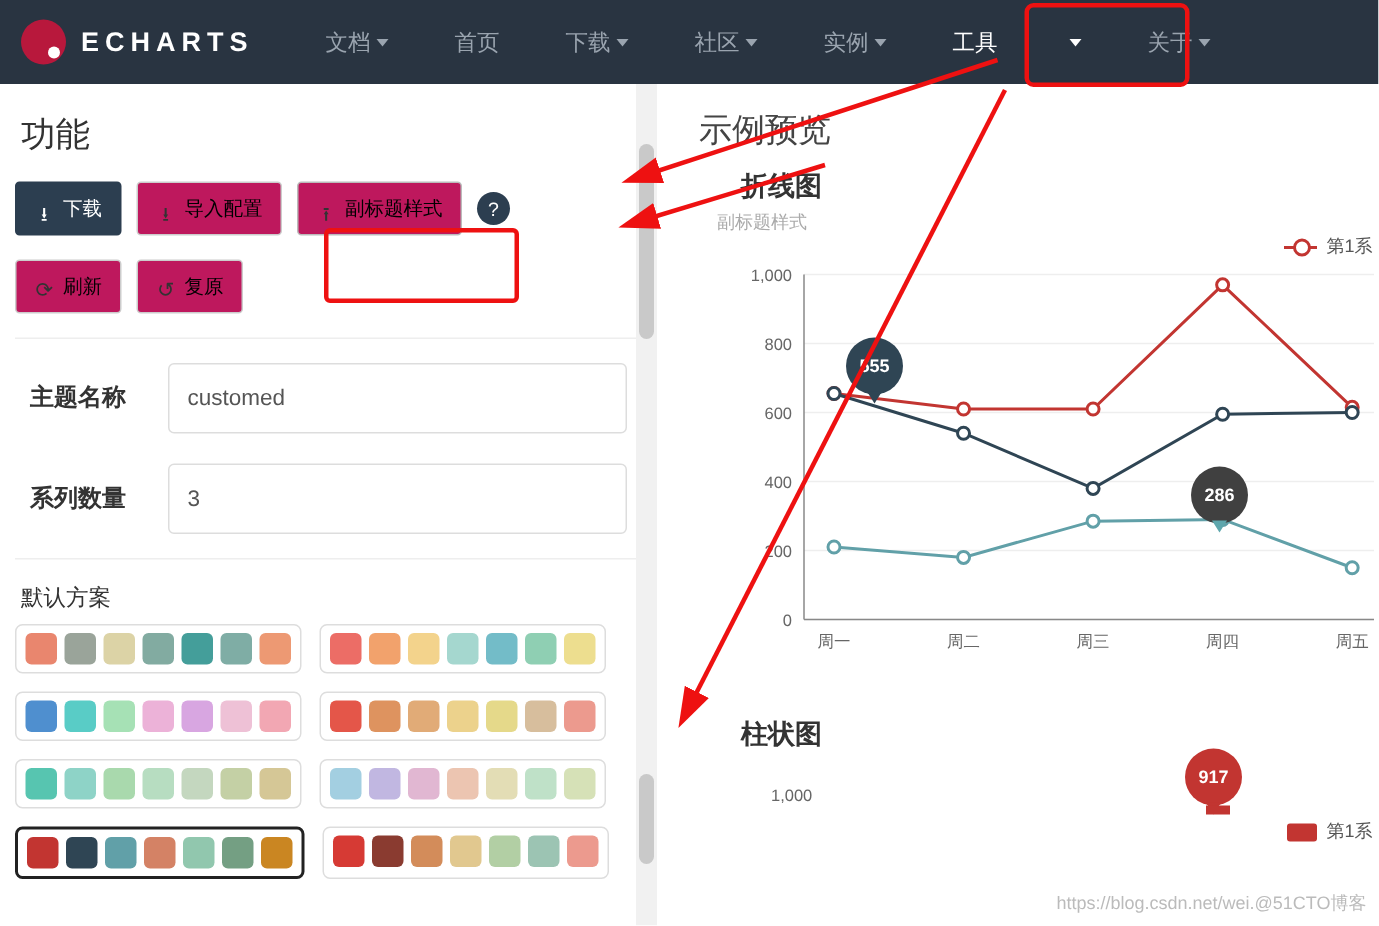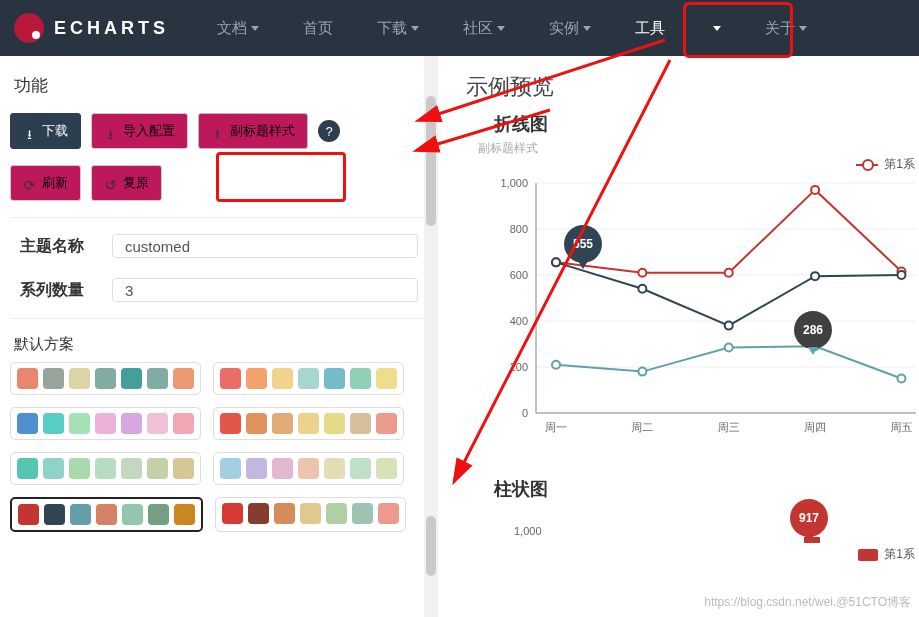--- a/index.html
+++ b/index.html
@@ -17,29 +17,29 @@
   .redbox-nav { position: absolute; border: 3px solid #e11; border-radius: 6px; pointer-events: none; }
 
   
   .body { display: flex; height: calc(100% - 56px); }
   .left { width: 438px; padding: 12px 0 0 0; position: relative; }
   .scrollgutter { position: absolute; right: 0; top: 0; bottom: 0; width: 14px; background: #f1f1f1; }
   .scrollthumb { position: absolute; right: 2px; top: 40px; width: 10px; height: 130px; background: #c9c9c9; border-radius: 5px; }
   .scrollthumb2 { position: absolute; right: 2px; top: 460px; width: 10px; height: 60px; background: #c9c9c9; border-radius: 5px; }
   .right { flex: 1; padding: 16px 0 0 28px; position: relative; overflow: hidden; }
 
-  .section-title { font-size: 17px; color: #333; padding: 6px 14px 10px; }
+  .section-title { font-size: 23px; color: #333; padding: 6px 14px 10px; }
   .toolbar { display: flex; gap: 10px; align-items: center; padding: 6px 10px 10px; }
   .btn { font-size: 13px; padding: 8px 12px; border-radius: 3px; border: 1px solid #ccc; background: #be185d; display: inline-flex; align-items: center; gap: 6px; cursor: pointer; }
   .btn-primary { background: #2c3e50; border-color: #2c3e50; color: #fff; }
   .round-q { width: 22px; height: 22px; border-radius: 50%; background: #2c3e50; color: #fff; font-size: 13px; display: flex; align-items: center; justify-content: center; }
   .hr { border-top: 1px solid #eee; margin: 6px 10px; }
   .formrow { display: flex; align-items: center; gap: 14px; padding: 10px 20px; }
   .formrow label { width: 78px; color: #333; font-size: 16px; font-weight: 600; }
-  .formrow input { flex: 1; height: 24px; border: 1px solid #ddd; border-radius: 4px; padding: 0 12px; font-size: 15px; color: #555; }
+  .formrow input { flex: 1; height: 47px; border: 1px solid #ddd; border-radius: 4px; padding: 0 12px; font-size: 15px; color: #555; }
 
   .subhead { font-size: 15px; color: #333; padding: 10px 14px 4px; }
   .palettes { display: flex; flex-wrap: wrap; gap: 12px; padding: 4px 10px; }
   .palette { border: 1px solid #ddd; border-radius: 5px; padding: 5px 6px; display: flex; gap: 5px; cursor: pointer; }
   .palette.selected { border: 2px solid #222; }
   .swatch { width: 21px; height: 21px; border-radius: 4px; }
 
   
   .ico { width: 13px; height: 13px; display: inline-block; position: relative; }
   .ico-dl::before { content: "⭳"; font-size: 13px; }

